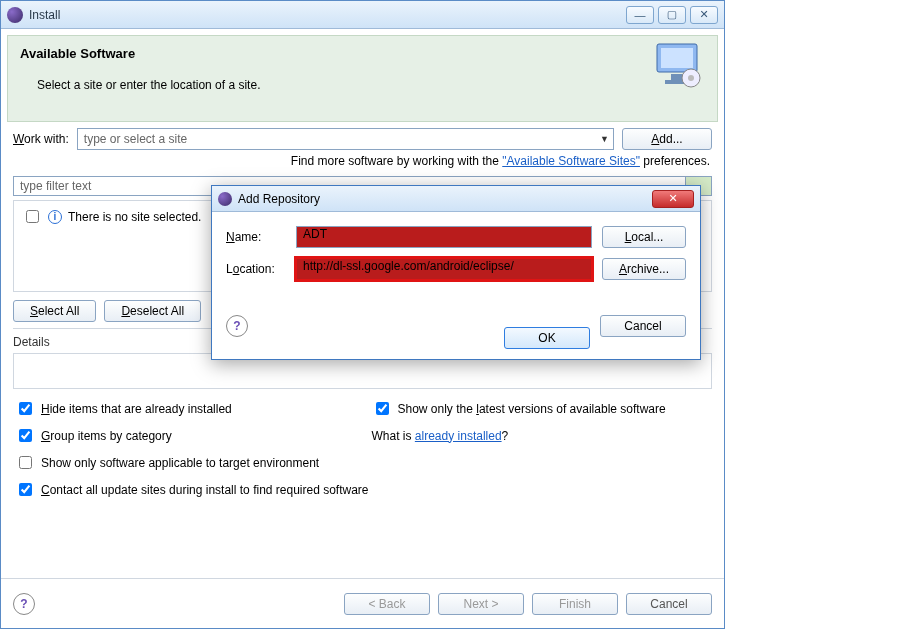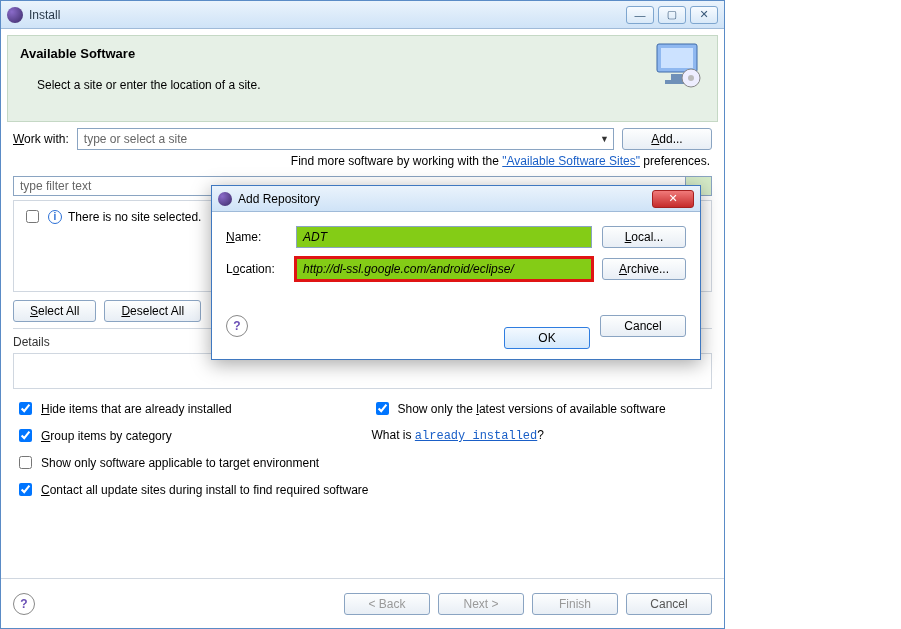--- a/index.html
+++ b/index.html
@@ -43,39 +43,39 @@
   .sel-btns { margin:8px 12px 6px; display:flex; gap:8px; }
 
   .details-wrap { margin:4px 12px 0; }
   .details-label { border-top:1px solid #d0d7e0; padding-top:6px; color:#333; }
   .details-box { margin-top:4px; height:36px; border:1px solid #d0d7e0; background:#fff; }
 
   
   .opts { margin:10px 14px; display:grid; grid-template-columns:1fr 1fr; row-gap:8px; column-gap:18px; align-items:center; }
   .chk { display:flex; align-items:center; gap:6px; }
   .chk input { width:13px; height:13px; }
-  .opts a { color:#1a5fc7; text-decoration:underline;font-family:Liberation Mono, monospace; }
+  .opts a { color:#1a5fc7; text-decoration:underline; }
 
   
   .wizard-bar { position:absolute; left:0; right:0; bottom:0; height:50px; border-top:1px solid #d0d7e0; display:flex; align-items:center; padding:0 12px; }
   .help-circle { width:22px; height:22px; border:1px solid #888; border-radius:50%; display:flex; align-items:center; justify-content:center; color:#6a4fb5; font-weight:bold; }
   .wizard-bar .spacer { flex:1; }
   .wizard-bar .btn { min-width:86px; margin-left:8px; color:#555; }
   .wizard-bar .btn.disabled { color:#999; }
 
   
   .dialog { position:absolute; left:210px; top:184px; width:490px; border:1px solid #3f78c0; background:#fff; box-shadow:0 4px 18px rgba(0,0,0,.35); }
   .dlg-title { height:26px; background:linear-gradient(#eaf3fc,#cfe3f7); border-bottom:1px solid #9fbad8; display:flex; align-items:center; padding:4px 6px; }
   .dlg-title .app-icon { width:14px; height:14px; margin-right:6px; background:radial-gradient(circle at 30% 30%,#8a6bc9,#3b2a66); border-radius:50%; }
   .dlg-title .title { flex:1; }
   .dlg-close { width:42px; height:18px; border-radius:3px; background:linear-gradient(#f07a7a,#c52b2b); color:#fff; display:flex; align-items:center; justify-content:center; font-size:11px; border:1px solid #a52020; }
   .dlg-body { padding:14px 14px 10px; }
   .dlg-row { display:flex; align-items:center; gap:10px; margin-bottom:10px; }
   .dlg-row label { width:60px; }
-  .dlg-row .txt { flex:1; height:22px; border:1px solid #8aa4c2; background:#84cc16; padding:0 6px; display:flex; align-items:center; color:#000;font-style:italic; }
+  .dlg-row .txt { flex:1; height:22px; border:1px solid #8aa4c2; background:#b91c1c; padding:0 6px; display:flex; color:#000; }
   .dlg-row .highlight { outline:3px solid #e01414; outline-offset:-1px; }
   .dlg-row .btn { min-width:84px; }
   .dlg-foot { display:flex; align-items:center; margin-top:22px; }
   .dlg-foot .spacer { flex:1; }
   .dlg-foot .btn { min-width:86px; margin-left:10px; }
   .dlg-foot .btn.primary { border:1px solid #2f7de0; background:linear-gradient(#f3f9ff,#d4e8fb);margin-top:25px; }
   .u { text-decoration:underline; }
 </style>
 </head>
 <body>

